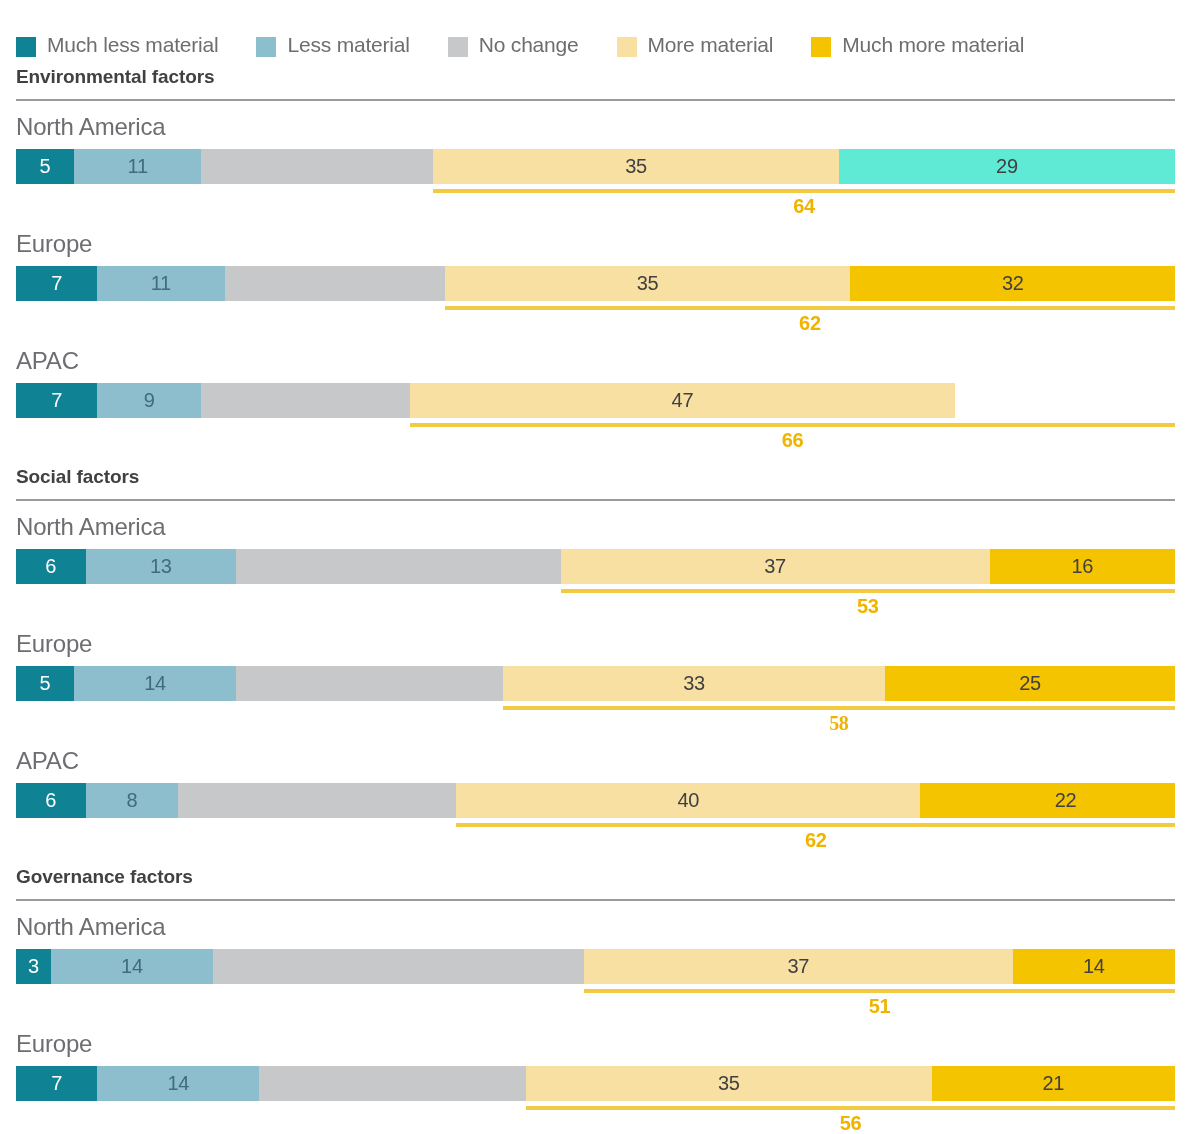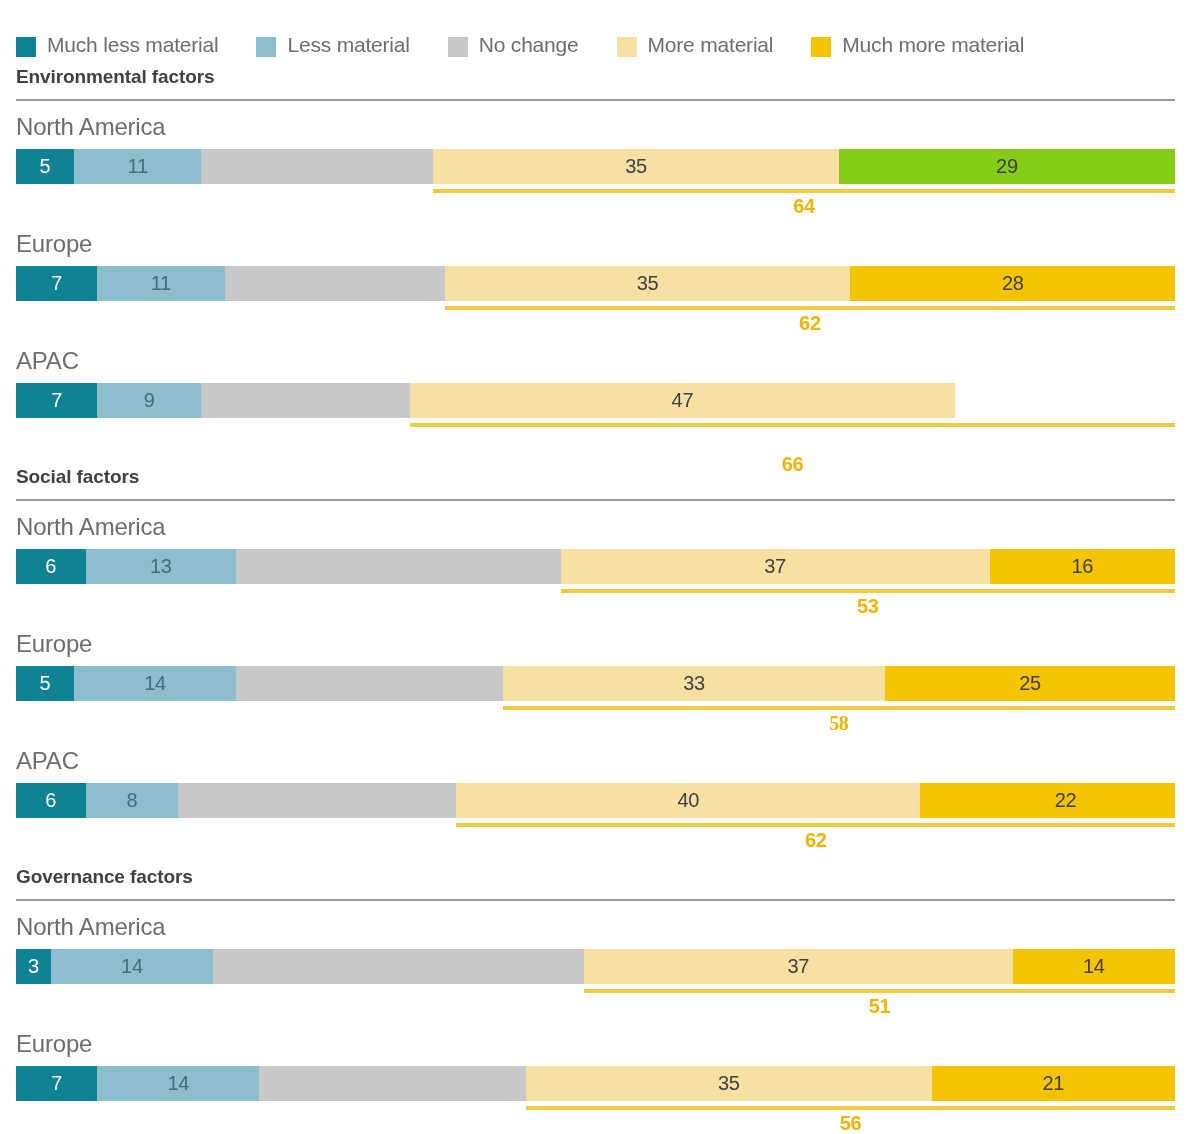--- a/index.html
+++ b/index.html
@@ -156,52 +156,52 @@
       <div class="section">
         <div class="section-title">Environmental factors</div>
         <div class="section-rule"></div>
         <div class="row">
           <div class="row-label">North America</div>
           <div class="bar">
             <div class="seg s0" style="background: rgb(15, 130, 147); flex: 0 0 5%;">5</div>
             <div class="seg s1" style="background: rgb(141, 190, 205); flex: 0 0 11%;">11</div>
             <div class="seg s2 dim" style="background: rgb(199, 200, 202); flex: 0 0 20%;"></div>
             <div class="seg s3" style="background: rgb(248, 224, 163); flex: 0 0 35%;">35</div>
-            <div class="seg s4" style="background: #84cc16; flex: 0 0 29%;">29</div>
+            <div class="seg s4" style="background: #5eead4; flex: 0 0 29%;">29</div>
           </div>
           <div class="total-wrap">
             <div class="total-rule" style="left: 36%; width: 64%;"></div>
             <div class="total-value" style="left: 68%;">64</div>
           </div>
         </div>
         <div class="row">
           <div class="row-label">Europe</div>
           <div class="bar">
             <div class="seg s0" style="background: rgb(15, 130, 147); flex: 0 0 7%;">7</div>
             <div class="seg s1" style="background: rgb(141, 190, 205); flex: 0 0 11%;">11</div>
             <div class="seg s2 dim" style="background: rgb(199, 200, 202); flex: 0 0 19%;"></div>
             <div class="seg s3" style="background: rgb(248, 224, 163); flex: 0 0 35%;">35</div>
-            <div class="seg s4" style="background: rgb(245, 196, 0); flex: 0 0 28%;">28</div>
+            <div class="seg s4" style="background: rgb(245, 196, 0); flex: 0 0 28%;">32</div>
           </div>
           <div class="total-wrap">
             <div class="total-rule" style="left: 37%; width: 63%;"></div>
             <div class="total-value" style="left: 68.5%;">62</div>
           </div>
         </div>
         <div class="row">
           <div class="row-label">APAC</div>
           <div class="bar">
             <div class="seg s0" style="background: rgb(15, 130, 147); flex: 0 0 7%;">7</div>
             <div class="seg s1" style="background: rgb(141, 190, 205); flex: 0 0 9%;">9</div>
             <div class="seg s2 dim" style="background: rgb(199, 200, 202); flex: 0 0 18%;"></div>
             <div class="seg s3" style="background: rgb(248, 224, 163); flex: 0 0 47%;">47</div>
           </div>
           <div class="total-wrap">
             <div class="total-rule" style="left: 34%; width: 66%;"></div>
-            <div class="total-value" style="left: 67%; margin-top: 24px;">66</div>
+            <div class="total-value" style="left: 67%;">66</div>
           </div>
         </div>
       </div>
       <div class="section">
         <div class="section-title">Social factors</div>
         <div class="section-rule"></div>
         <div class="row">
           <div class="row-label">North America</div>
           <div class="bar">
             <div class="seg s0" style="background: rgb(15, 130, 147); flex: 0 0 6%;">6</div>

